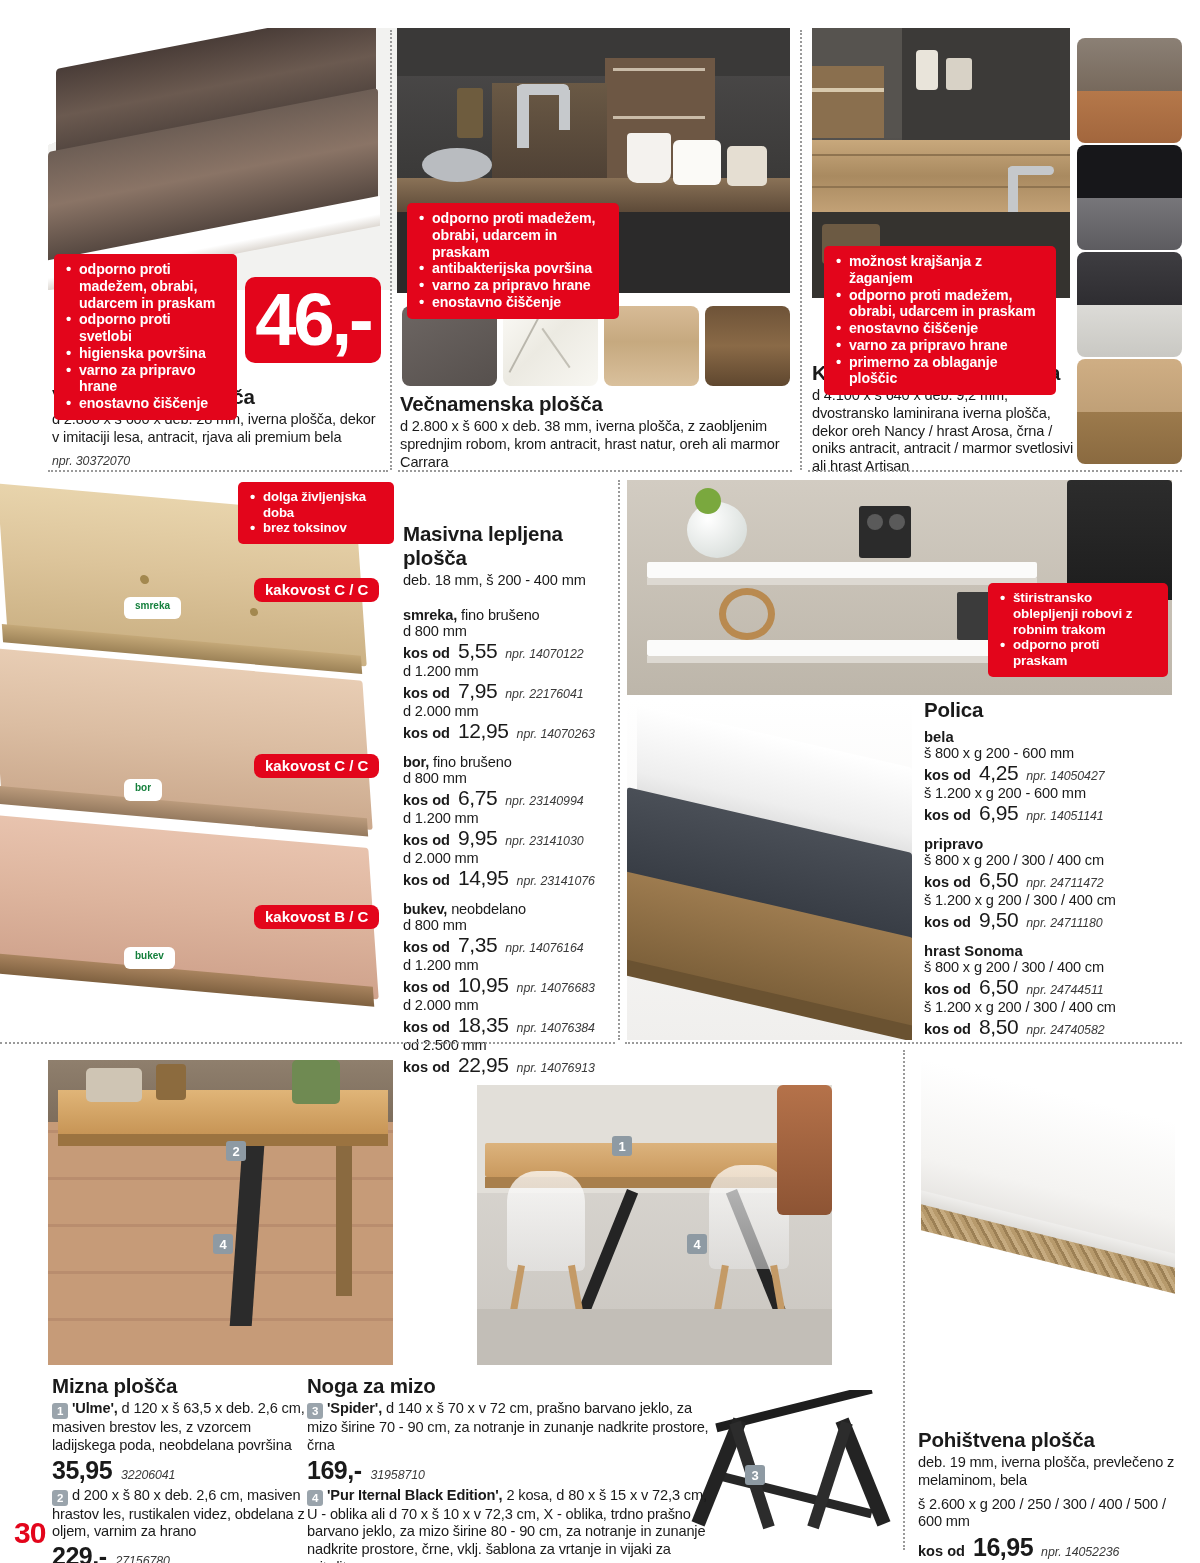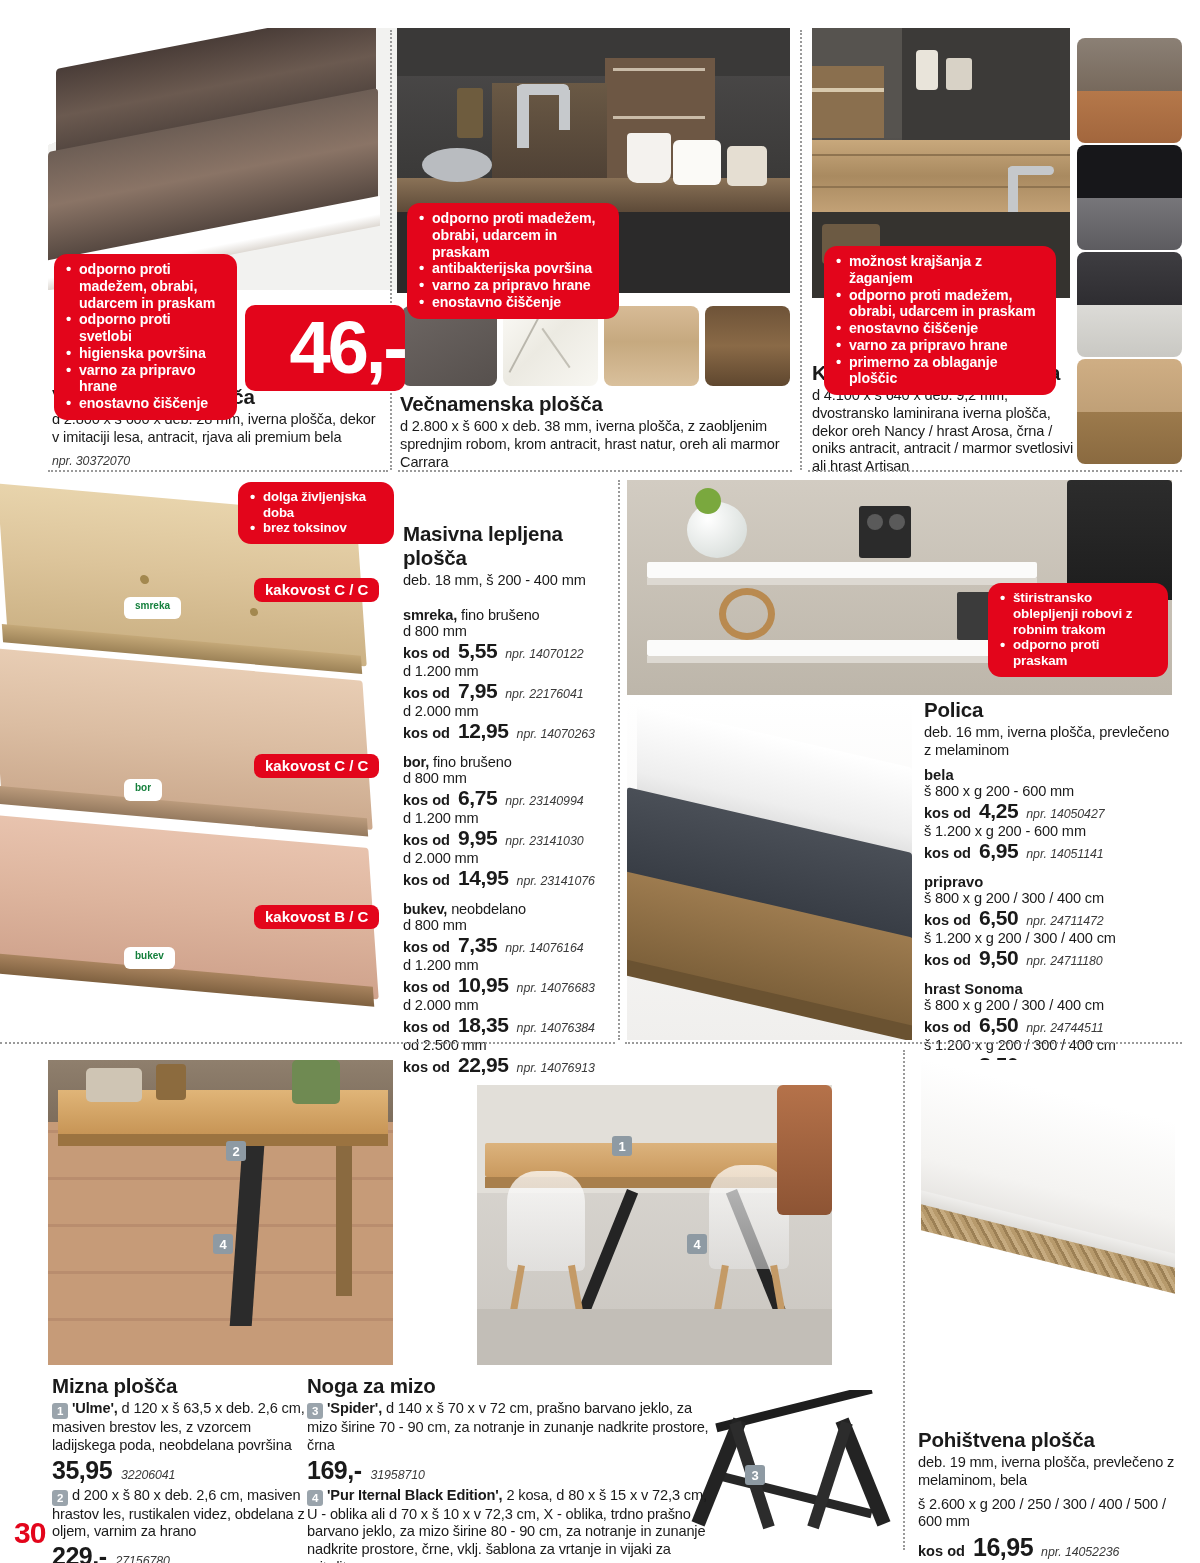--- a/index.html
+++ b/index.html
@@ -9,21 +9,21 @@
     background: #ffffff; color: #1a1a1a;
     overflow: hidden;
   }
   .page { position: relative; width: 1200px; height: 1563px; }
 
   
   .red-callout {
     position: absolute;
     background: #e3051b;
     color: #fff;
-    border-radius: 13px;
+    border-radius: 5px;
     padding: 7px 12px 8px 12px;
     font-size: 14.2px;
     line-height: 1.18;
     font-weight: 700;
     letter-spacing: -0.1px;
     z-index: 40;
   }
   .red-callout ul { list-style: none; }
   .red-callout li { position: relative; padding-left: 13px; }
   .red-callout li::before {
@@ -111,21 +111,21 @@
 
   .txtblock { position: absolute; }
 
   
   .pl-group { margin-bottom: 11px; }
   .pl-head { font-size: 14.6px; letter-spacing: -0.15px; }
   .pl-head b { font-weight: 700; }
   .pl-dim { font-size: 14.6px; letter-spacing: -0.15px; }
   .pl-price { display: flex; align-items: baseline; gap: 8px; }
   .pl-price .lbl { font-size: 14.6px; font-weight: 700; }
-  .pl-price .val { font-size: 21px; font-weight: 700; letter-spacing: -0.4px; }
+  .pl-price .val { font-size: 21px; font-weight: 400; letter-spacing: -0.4px; }
   .pl-sub { font-size: 14.8px; font-weight: 700; margin-top: 5px; }
 </style>
 </head>
 <body>
 
 <div class="page">
 
   <div class="img" style="left:48px; top:28px; width:350px; height:262px;
        background:
          linear-gradient(160deg,#ffffff 0 30%,#f2f2f0 30% 100%);">
@@ -148,21 +148,21 @@
   <div class="red-callout" style="left:54px; top:254px; width:183px;">
     <ul>
       <li>odporno proti madežem, obrabi, udarcem in praskam</li>
       <li>odporno proti svetlobi</li>
       <li>higienska površina</li>
       <li>varno za pripravo hrane</li>
       <li>enostavno čiščenje</li>
     </ul>
   </div>
 
-  <div class="big-price" style="left:245px; top:305px; width:160px; height:86px;justify-content:flex-end;">
+  <div class="big-price" style="left:245px; top:277px; width:136px; height:86px;">
     <span class="num">46</span>
     <span class="cur">,-</span>
   </div>
 
   <div class="txtblock" style="left:52px; top:385px; width:330px;">
     <div class="prod-title">Večnamenska plošča</div>
     <div class="prod-desc">d 2.800 x š 600 x deb. 28 mm, iverna plošča, dekor v imitaciji lesa, antracit, rjava ali premium bela</div>
     <div class="art" style="margin-top:7px;">npr. 30372070</div>
   </div>
 
@@ -438,21 +438,20 @@
          transform:skewY(13deg); background:#24282e;"></div>
     <div style="position:absolute;left:-6px;top:204px;width:292px;height:96px;
          transform:skewY(13deg);
          background:linear-gradient(180deg,#9d7b4f 0%,#7b5f39 100%);border-radius:3px;"></div>
     <div style="position:absolute;left:-6px;top:292px;width:292px;height:16px;
          transform:skewY(13deg); background:#6a5231;"></div>
   </div>
 
   <div class="txtblock" style="left:924px; top:698px; width:250px;">
     <div class="prod-title">Polica</div>
-    <div class="prod-desc">deb. 16 mm, iverna plošča, prevlečeno z melaminom</div>
 
     <div class="pl-group" style="margin-top:7px;">
       <div class="pl-sub">bela</div>
       <div class="pl-dim">š 800 x g 200 - 600 mm</div>
       <div class="pl-price">
           <span class="lbl">kos od</span>
           <span class="val">4,25</span>
           <span class="art">npr. 14050427</span>
         </div>
       <div class="pl-dim">š 1.200 x g 200 - 600 mm</div>

